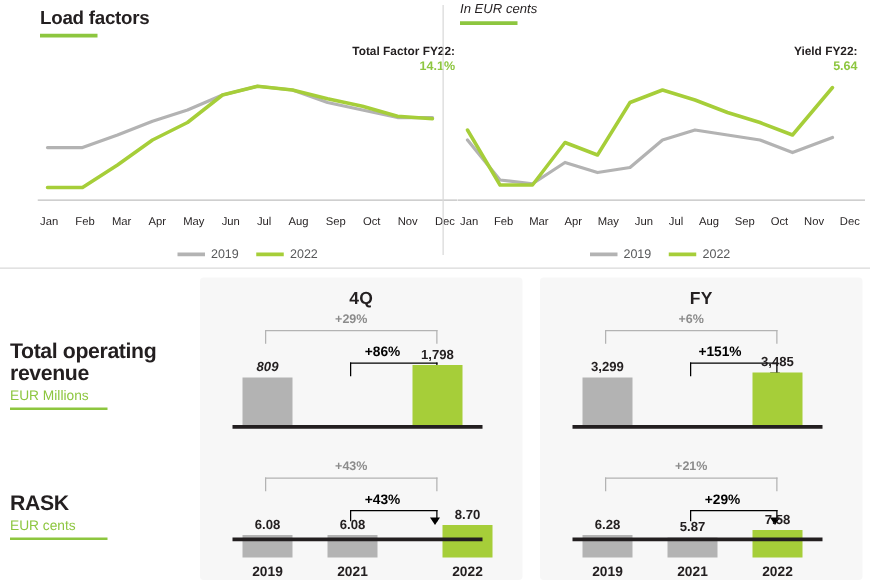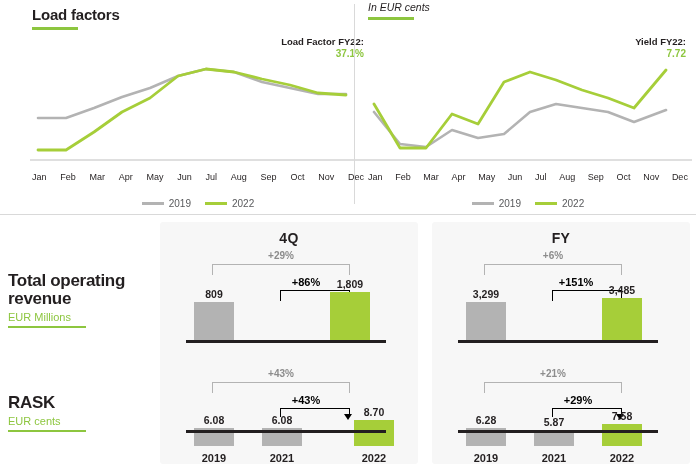--- a/index.html
+++ b/index.html
@@ -99,22 +99,22 @@
     border-right:4px solid transparent;border-top:6px solid #000;}
 </style>
 </head>
 <body>
 
 <div class="panel" id="load-panel">
   <div class="chart-title">Load factors</div>
   <div class="rule"></div>
 
   <div class="callout" style="right:8px;top:36px;">
-    <div class="lbl">Load Factor FY22:</div>
-    <div class="val">37.1%</div>
+    <div class="lbl">Total Factor FY22:</div>
+    <div class="val">14.1%</div>
   </div>
 
   <svg class="plot" style="left:6px;top:52px;" width="336" height="118" viewBox="0 0 336 118">
     <polyline fill="none" stroke="#b3b3b3" stroke-width="2.6" stroke-linejoin="round" stroke-linecap="round" points="8,66 36,66 64,56 92,45 120,36 148,24 176,17 204,20 232,30 260,36 288,42 316,42"></polyline>
     <polyline fill="none" stroke="#a6ce39" stroke-width="2.8" stroke-linejoin="round" stroke-linecap="round" points="8,98 36,98 64,80 92,60 120,46 148,24 176,17 204,20 232,27 260,33 288,41 316,43"></polyline>
     <line x1="0" y1="108" x2="336" y2="108" stroke="#bfbfbf" stroke-width="1"></line>
   </svg>
 
   <div class="months" style="left:8px;top:172px;width:332px;">
     <span>Jan</span>
@@ -145,21 +145,21 @@
 
 <div class="divider-v"></div>
 <div class="divider-h"></div>
 
 <div class="panel" id="yield-panel">
   <div class="chart-sub">In EUR cents</div>
   <div class="rule"></div>
 
   <div class="callout" style="right:10px;top:36px;">
     <div class="lbl">Yield FY22:</div>
-    <div class="val">7.72</div>
+    <div class="val">5.64</div>
   </div>
 
   <svg class="plot" style="left:6px;top:52px;" width="326" height="118" viewBox="0 0 326 118">
     <polyline fill="none" stroke="#b3b3b3" stroke-width="2.6" stroke-linejoin="round" stroke-linecap="round" points="8,60 34,92 60,95 86,78 112,86 138,82 164,60 190,52 216,56 242,60 268,70 300,58"></polyline>
     <polyline fill="none" stroke="#a6ce39" stroke-width="2.8" stroke-linejoin="round" stroke-linecap="round" points="8,52 34,96 60,96 86,62 112,72 138,30 164,20 190,28 216,38 242,46 268,56 300,18"></polyline>
     <line x1="0" y1="108" x2="326" y2="108" stroke="#bfbfbf" stroke-width="1"></line>
   </svg>
 
   <div class="months" style="left:8px;top:172px;width:320px;">
     <span>Jan</span>
@@ -207,25 +207,25 @@
 
     <div class="bargroup" style="left:26px;top:28px;width:210px;height:90px;">
       <div class="pct-grey" style="left:20px;top:0;width:150px;">+29%</div>
       <div class="bracket" style="left:26px;top:14px;width:136px;height:10px;"></div>
 
       <div class="pct-black" style="left:70px;top:26px;width:100px;">+86%</div>
       <div class="bracket2" style="left:94px;top:40px;width:68px;height:10px;"></div>
       <div class="arrowhead" style="left:158px;top:48px;"></div>
 
       <div class="bar" style="left:8px;height:90px;">
-        <div class="bval" style="bottom:40px;">809</div>
+        <div class="bval" style="bottom:40px;font-style:italic;">809</div>
         <div class="fill grey" style="height:38px;"></div>
       </div>
       <div class="bar" style="left:144px;height:90px;">
-        <div class="bval" style="bottom:50px;">1,809</div>
+        <div class="bval" style="bottom:50px;">1,798</div>
         <div class="fill green" style="height:48px;"></div>
       </div>
       <div class="baseline" style="left:0;top:90px;width:200px;"></div>
     </div>
 
     <div class="bargroup" style="left:26px;top:146px;width:210px;height:78px;">
       <div class="pct-grey" style="left:20px;top:0;width:150px;">+43%</div>
       <div class="bracket" style="left:26px;top:14px;width:136px;height:10px;"></div>
 
       <div class="pct-black" style="left:70px;top:26px;width:100px;">+43%</div>

